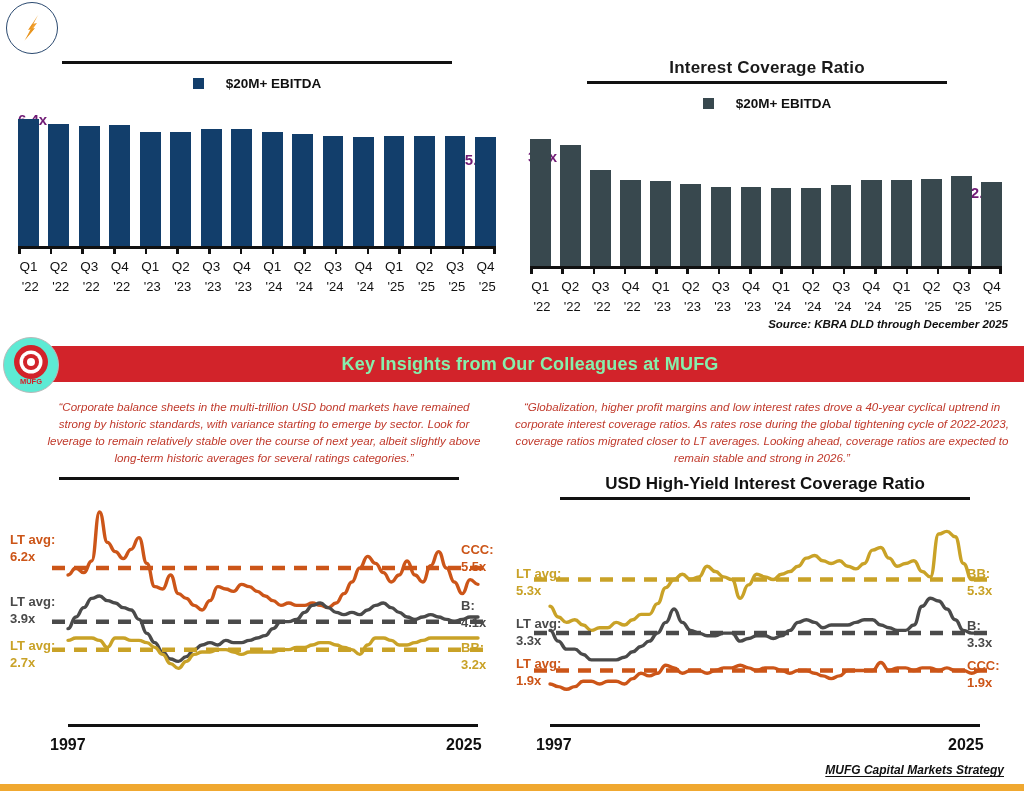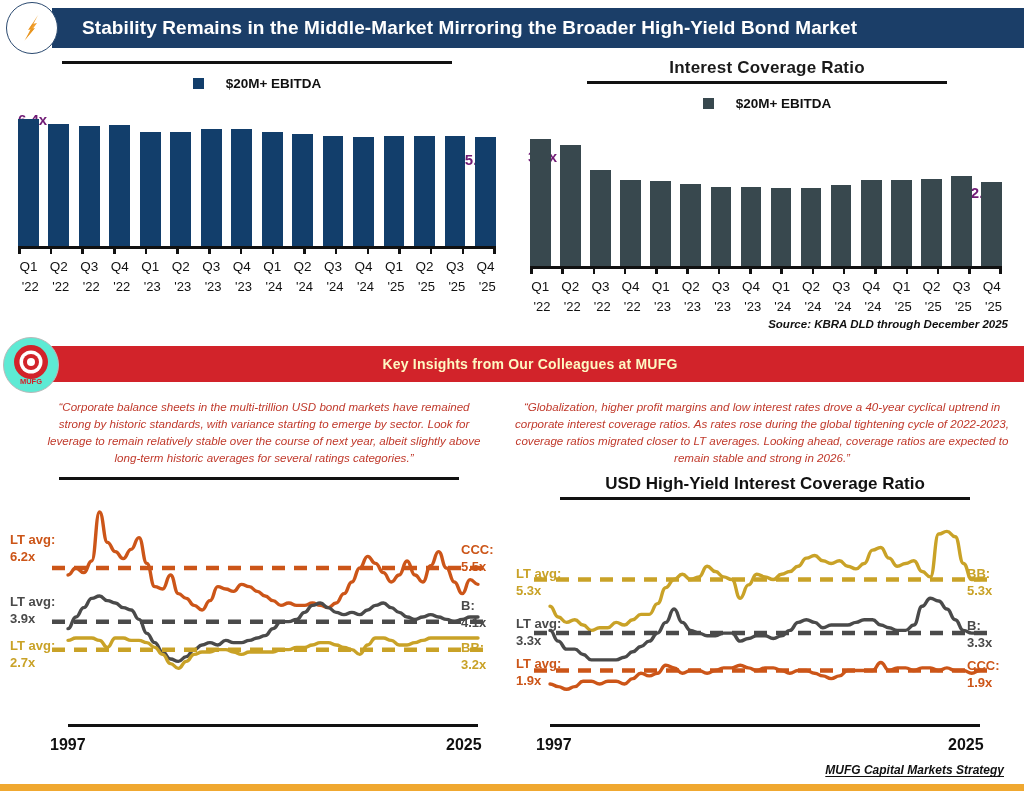--- a/index.html
+++ b/index.html
@@ -66,21 +66,21 @@
     position: absolute; font-size: 11.5px; font-style: italic; font-weight: bold;
     color: #111; text-align: right;
   }
 
   
   .red-bar {
     position: absolute; left: 36px; top: 346px; width: 988px; height: 36px;
     background: #d2232a; display: flex; align-items: center; justify-content: center;
   }
   .red-bar-title {
-    color: #fef9c3; font-size: 14px; font-weight: bold; letter-spacing: .2px;
+    color: #86efac; font-size: 18px; font-weight: bold; letter-spacing: .2px;
   }
   .mufg-logo {
     position: absolute; left: 3px; top: 337px; width: 56px; height: 56px;
     border-radius: 50%; background: #5eead4; border: 1.5px solid #b9b9b9; z-index: 6;
     display: flex; align-items: center; justify-content: center;
   }
 
   
   .quote {
     position: absolute; font-size: 11.6px; font-style: italic; color: #c0392b;
@@ -106,23 +106,20 @@
   }
   .footer-rule {
     position: absolute; left: 0; bottom: 0; width: 1024px; height: 7px; background: #f0a830;
   }
 </style>
 </head>
 <body>
 
 <div id="page">
 
-  <div class="header-bar">
-    <div class="header-title">Stability Remains in the Middle-Market Mirroring the Broader High-Yield Bond Market</div>
-  </div>
   <div class="hdr-logo">
     <svg width="40" height="40" viewBox="0 0 40 40" aria-hidden="true">
       <path d="M27 6 L20 16 L25 15 L12 33 L22 21 L16 22 Z" fill="#f2a030"></path>
       <path d="M26 7 L13 32 L23 20 L17 21 Z" fill="#e8951f"></path>
     </svg>
   </div>
 
   <div class="panel" style="left:8px; top:58px; width:498px;">
     <div class="title-rule" style="width:390px;"></div>
     <div class="legend-row">

